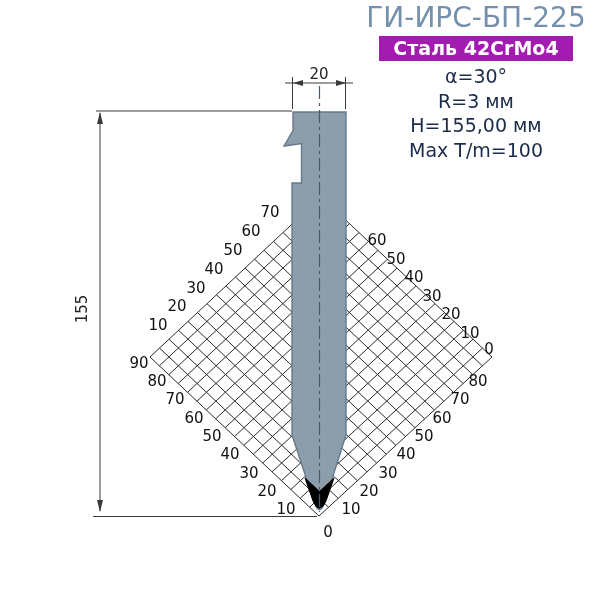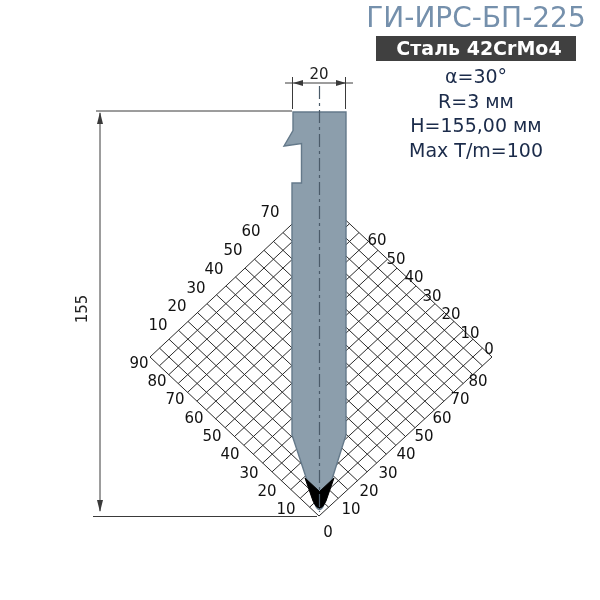--- a/index.html
+++ b/index.html
@@ -9,22 +9,22 @@
   }
   .drawing-svg{position:absolute;left:0;top:0;}
   .header{
     position:absolute;left:348px;top:2px;width:256px;text-align:center;
   }
   .title{
     font-size:28px;line-height:32px;color:#7590ac;font-weight:normal;letter-spacing:0px;
     white-space:nowrap;
   }
   .badge{
-    display:inline-block;margin-top:2px;padding:1px 14px 2px 20px;
-    background:#404040;color:#ffffff;font-size:19px;font-weight:bold;white-space:nowrap;
+    display:inline-block;margin-top:2px;padding:1px 14px 2px 14px;
+    background:#a21caf;color:#ffffff;font-size:19px;font-weight:bold;white-space:nowrap;
   }
   .specs{margin-top:3px;color:#1b2b4a;font-size:19px;line-height:24.5px;}
   .spec-line{white-space:nowrap;}
   .grid-label{font-size:15px;fill:#111111;}
   .dim-label{font-size:15px;fill:#222222;}
 </style>
 </head>
 <body>
 
 <div class="canvas">

